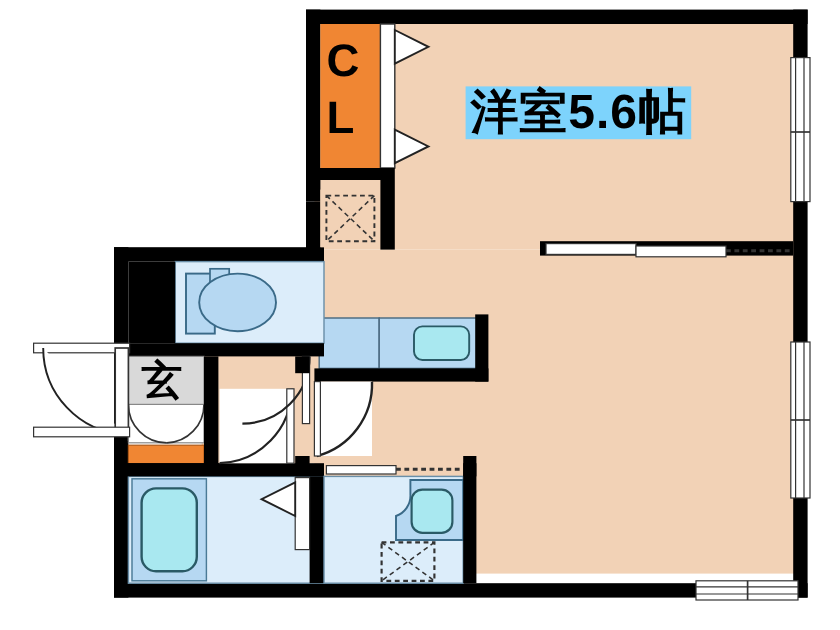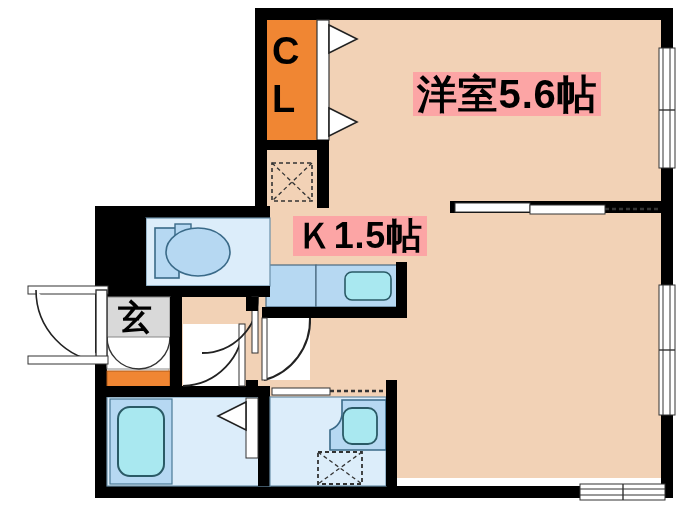--- a/index.html
+++ b/index.html
@@ -13,28 +13,27 @@
   #plan {
     position: relative;
     width: 700px;
     height: 525px;
     background: #ffffff;
     overflow: hidden;
   }
   .svgwrap { position:absolute; left:0; top:0; width:700px; height:525px; }
   .roomlabel {
     position: absolute;
-    background: #fca5a5;
+    background: #7dd3fc;
     color: #000000;
     font-weight: bold;
     letter-spacing: 0.02em;
     white-space: nowrap;
     line-height: 1;
     padding: 2px 4px;
-    margin-left: 25px;
   }
   #label-yoshitsu { left: 388px; top: 72px; font-size: 40px; }
   #label-k        { left: 268px; top: 216px; font-size: 36px; }
   #label-ld       { left: 414px; top: 338px; font-size: 40px; }
   .fixlabel {
     position: absolute;
     color: #000000;
     font-weight: bold;
     line-height: 1;
     white-space: nowrap;
@@ -205,21 +204,20 @@
     <g fill="#000000">
       <rect x="246" y="297" width="12" height="14"></rect>
       <rect x="246" y="380" width="12" height="17"></rect>
       <rect x="386" y="380" width="11" height="17"></rect>
     </g>
 
   </svg>
 
   <div class="roomlabel" id="label-yoshitsu">洋室5.6帖</div>
 
-  <div class="roomlabel" id="label-k">Ｋ1.5帖</div>
 
 
   <div class="fixlabel" id="label-cl-c">C</div>
 
   <div class="fixlabel" id="label-cl-l">L</div>
 
   <div class="fixlabel" id="label-genkan">玄</div>
 
 </div>
 

